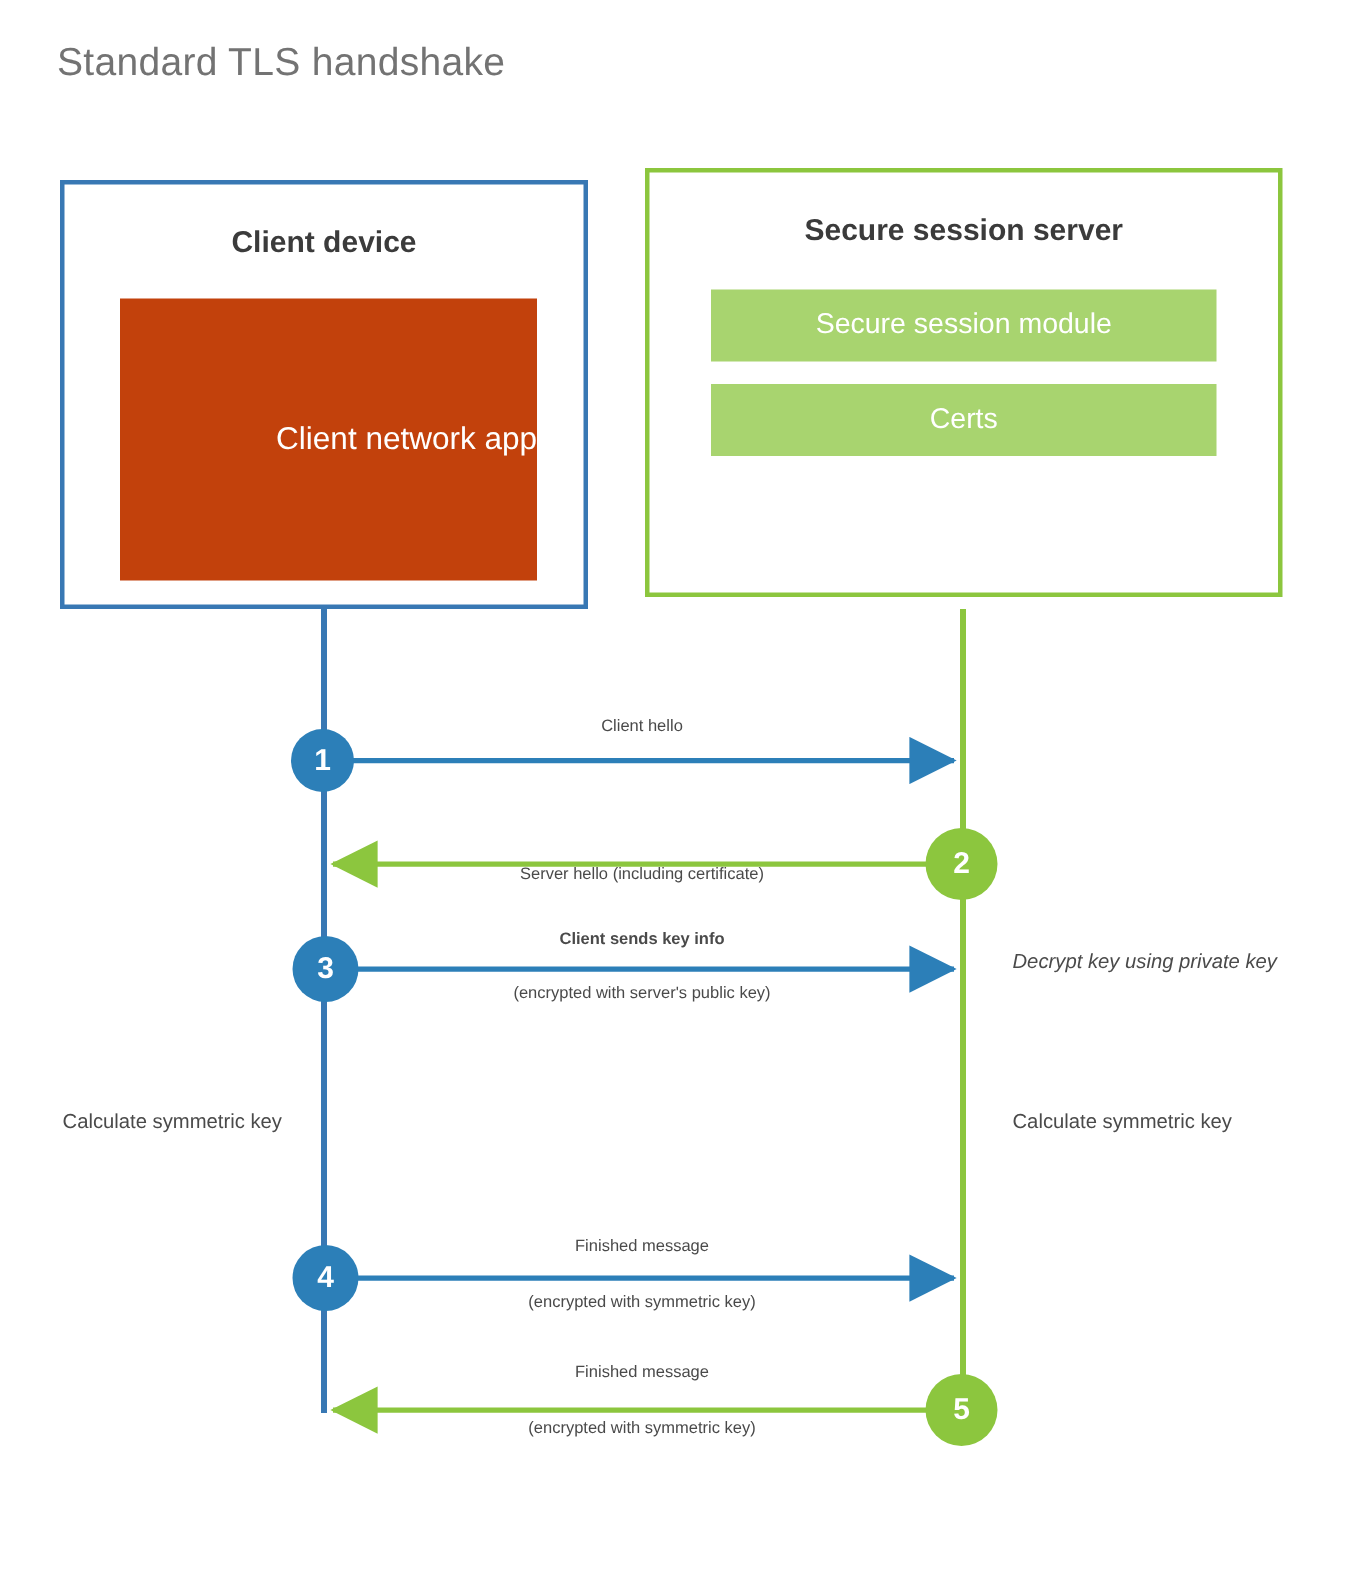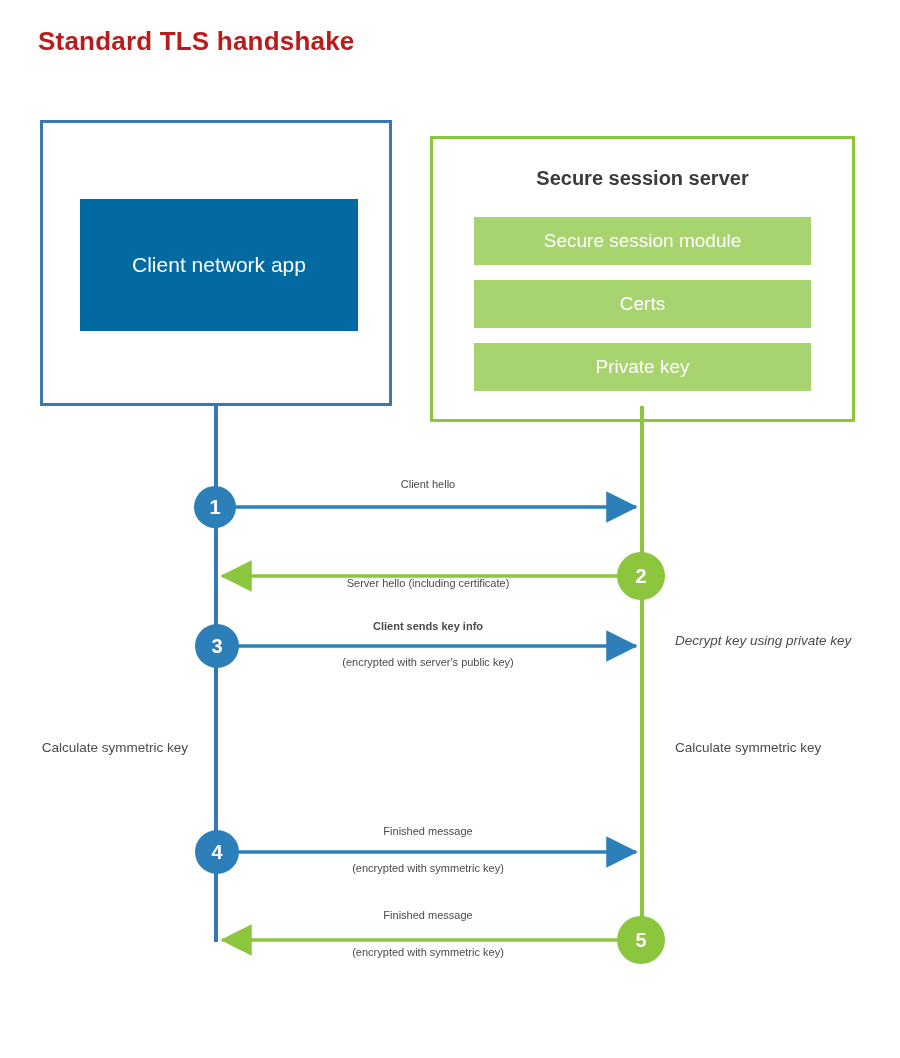--- a/index.html
+++ b/index.html
@@ -22,66 +22,66 @@
     top: 0;
     width: 900px;
     height: 1058px;
   }
   
   .page-title {
     position: absolute;
     left: 38px;
     top: 26px;
     font-size: 26px;
-    font-weight: 700;
-    color: #b91c1c;
+    font-weight: 400;
+    color: #737373;
     letter-spacing: 0.2px;
     white-space: nowrap;
   }
   
   .party-box {
     position: absolute;
     background: #ffffff;
     box-sizing: border-box;
   }
   #client-box {
     left: 40px;
     top: 120px;
     width: 352px;
     height: 286px;
     border: 3px solid #3878b4;
   }
   #server-box {
     left: 430px;
-    top: 136px;
+    top: 112px;
     width: 425px;
     height: 286px;
     border: 3px solid #8cc63e;
   }
   .party-title {
     position: absolute;
     left: 0;
     right: 0;
     top: 28px;
     text-align: center;
     font-size: 20px;
     font-weight: bold;
     color: #3b3b3b;
   }
   
   #client-app-block {
     position: absolute;
     left: 37px;
     top: 76px;
     width: 278px;
-    height: 132px;
-    background: #0369a1;
+    height: 188px;
+    background: #c2410c;
     display: flex;
     align-items: center;
-    justify-content: center;
+    justify-content: flex-end;
   }
   #client-app-block .block-label {
     color: #ffffff;
     font-size: 21px;
     font-weight: 400;
     text-align: center;
     line-height: 1.35;
     max-width: 200px;
   }
   
@@ -177,35 +177,33 @@
   .side-note.right { text-align: left; }
 </style>
 </head>
 <body>
 
 <div id="diagram-root">
 
   <div class="page-title">Standard TLS handshake</div>
 
   <div class="party-box" id="client-box">
+    <div class="party-title">Client device</div>
     <div id="client-app-block">
       <div class="block-label">Client network app</div>
     </div>
   </div>
 
   <div class="party-box" id="server-box">
     <div class="party-title">Secure session server</div>
     <div class="server-bar" id="server-bar-0">
       <div class="block-label">Secure session module</div>
     </div>
     <div class="server-bar" id="server-bar-1">
       <div class="block-label">Certs</div>
-    </div>
-    <div class="server-bar" id="server-bar-2">
-      <div class="block-label">Private key</div>
     </div>
   </div>
 
   <div class="lifeline" id="client-lifeline"></div>
   <div class="lifeline" id="server-lifeline"></div>
 
   <svg id="arrow-layer" viewBox="0 0 900 1058" width="900" height="1058" xmlns="http://www.w3.org/2000/svg">
     <defs>
       <marker id="arrow-blue" markerWidth="9" markerHeight="9" refX="8.5" refY="4.5" orient="auto" markerUnits="strokeWidth">
         <path d="M0,0 L9,4.5 L0,9 z" fill="#2c7fb8"></path>

